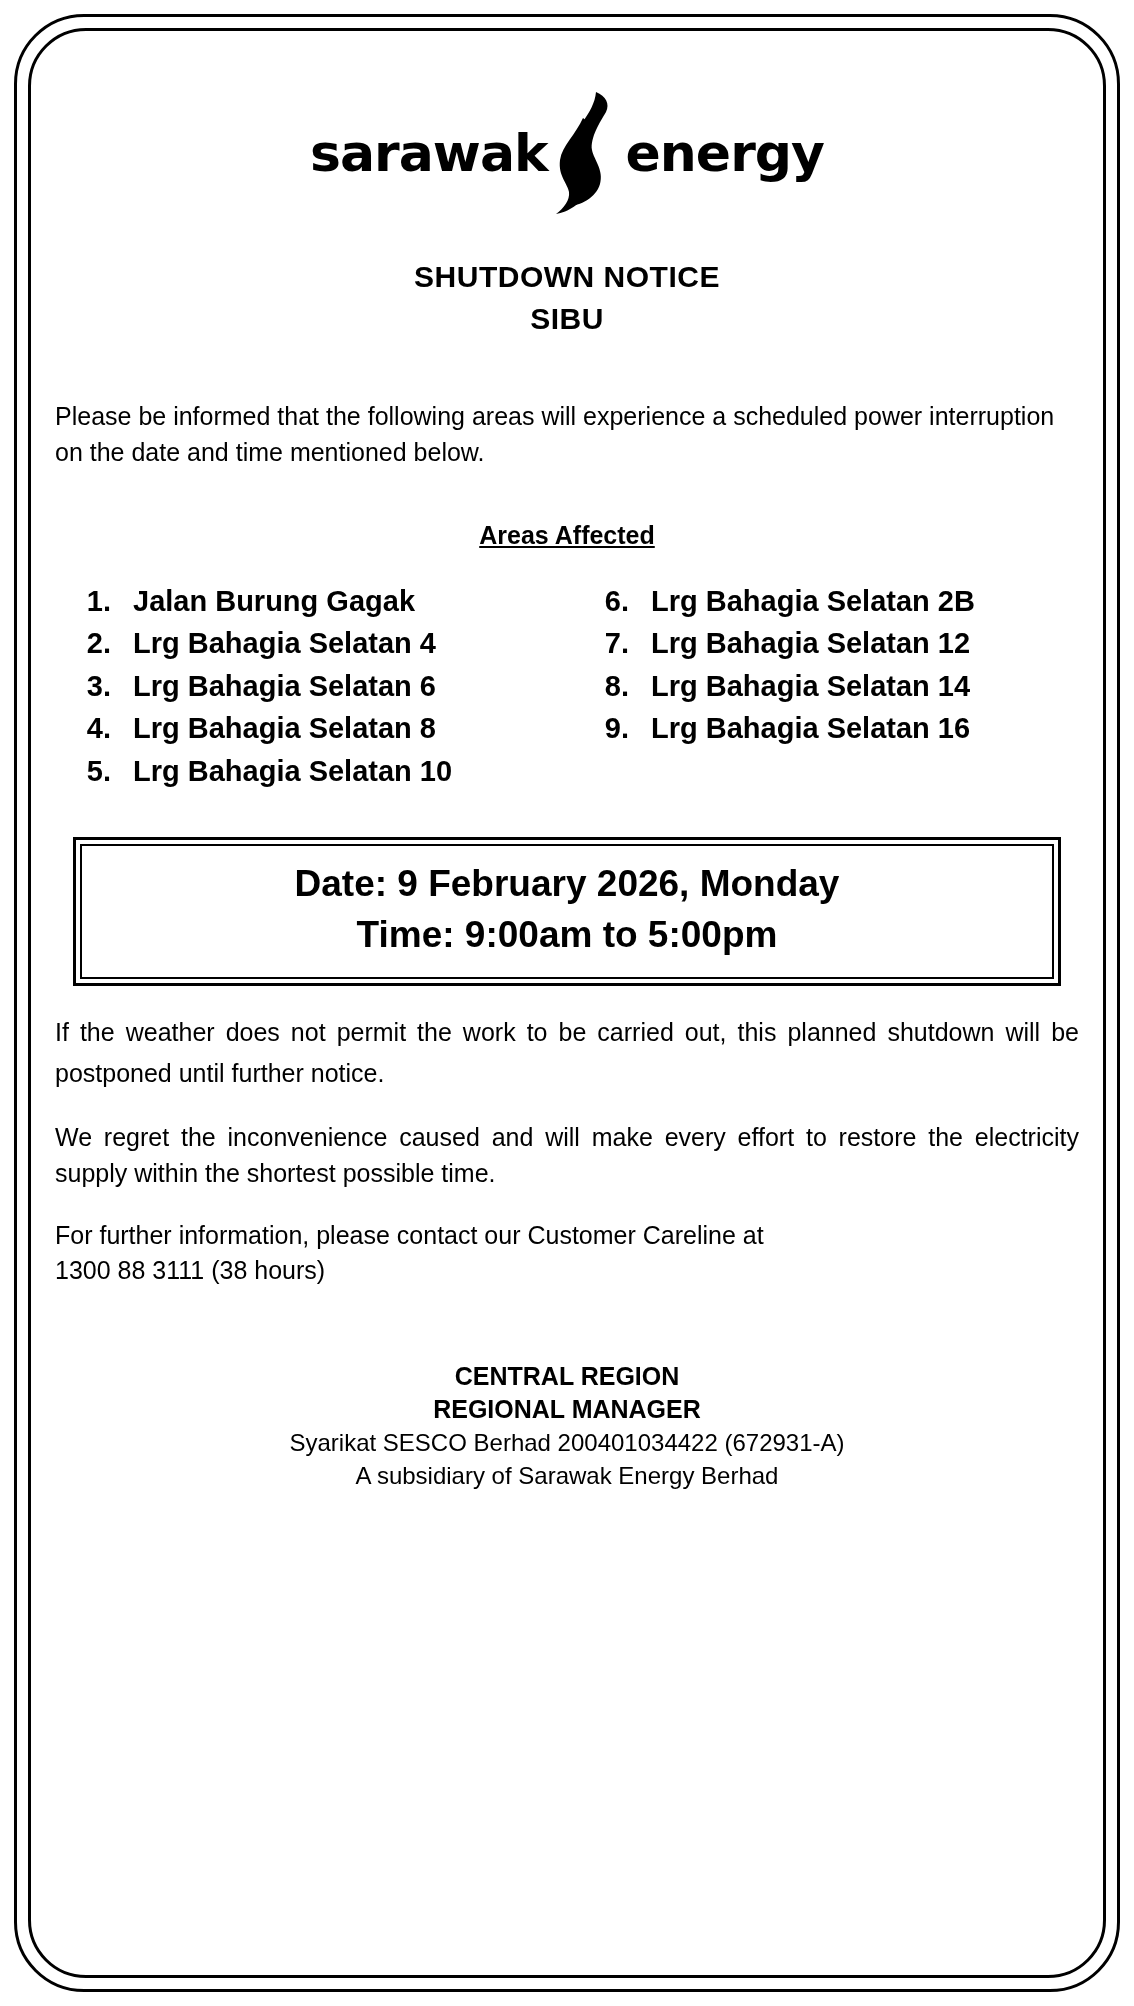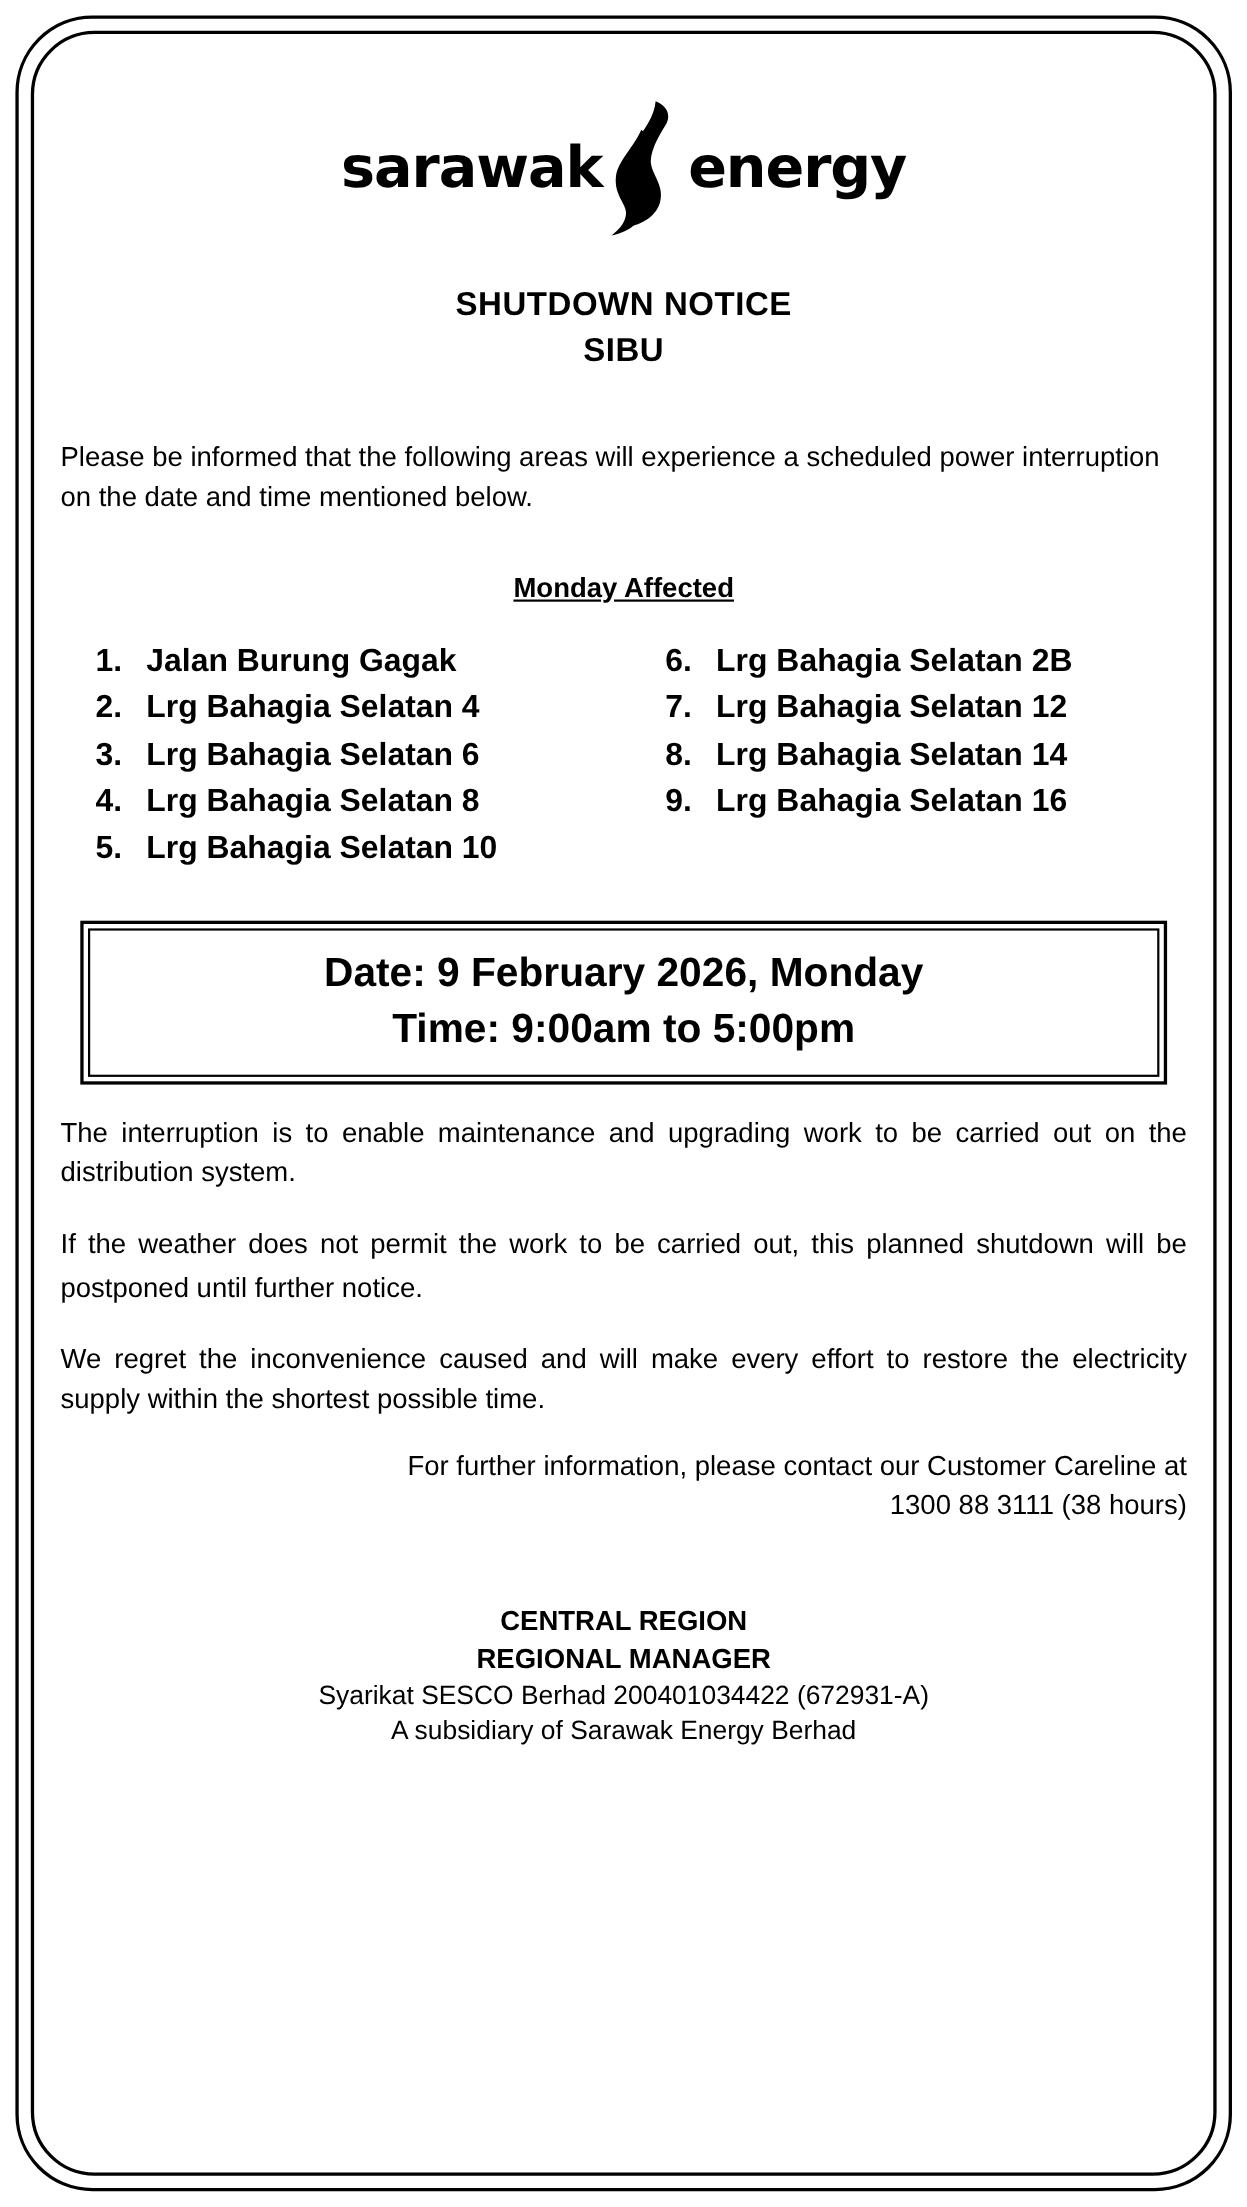--- a/index.html
+++ b/index.html
@@ -151,21 +151,21 @@
 
   
   .para {
     font-size: 25px;
     line-height: 1.45;
     margin-top: 26px;
     text-align: justify;
   }
   .para.loose { line-height: 1.62; }
   .para.center {
-    text-align: right;
+    text-align: left;
     line-height: 1.4;
   }
 
   
   .sig {
     margin-top: 72px;
     text-align: center;
   }
   .sig-bold {
     font-size: 25px;
@@ -196,21 +196,21 @@
         </svg>
       </span>
       <span class="logo-text">energy</span>
     </div>
 
     <div class="title">SHUTDOWN NOTICE</div>
     <div class="subtitle">SIBU</div>
 
     <div class="intro">Please be informed that the following areas will experience a scheduled power interruption on the date and time mentioned below.</div>
 
-    <div class="areas-heading">Monday Affected</div>
+    <div class="areas-heading">Areas Affected</div>
 
     <div class="areas">
       <div class="areas-col left">
         <div class="area-row">
           <span class="area-num">1.</span>
           <span>Jalan Burung Gagak</span>
         </div>
         <div class="area-row">
           <span class="area-num">2.</span>
           <span>Lrg Bahagia Selatan 4</span>
@@ -248,21 +248,20 @@
       </div>
     </div>
 
     <div class="datetime-outer">
       <div class="datetime-inner">
         <div class="datetime-line">Date:  9 February 2026, Monday</div>
         <div class="datetime-line">Time: 9:00am to 5:00pm</div>
       </div>
     </div>
 
-    <div class="para">The interruption is to enable maintenance and upgrading work to be carried out on the distribution system.</div>
     <div class="para loose">If the weather does not permit the work to be carried out, this planned shutdown will be postponed until further notice.</div>
     <div class="para">We regret the inconvenience caused and will make every effort to restore the electricity supply within the shortest possible time.</div>
 
     <div class="para center">
       <div>For further information, please contact our Customer Careline at</div>
       <div>1300 88 3111 (38 hours)</div>
     </div>
 
     <div class="sig">
       <div class="sig-bold">CENTRAL REGION</div>

